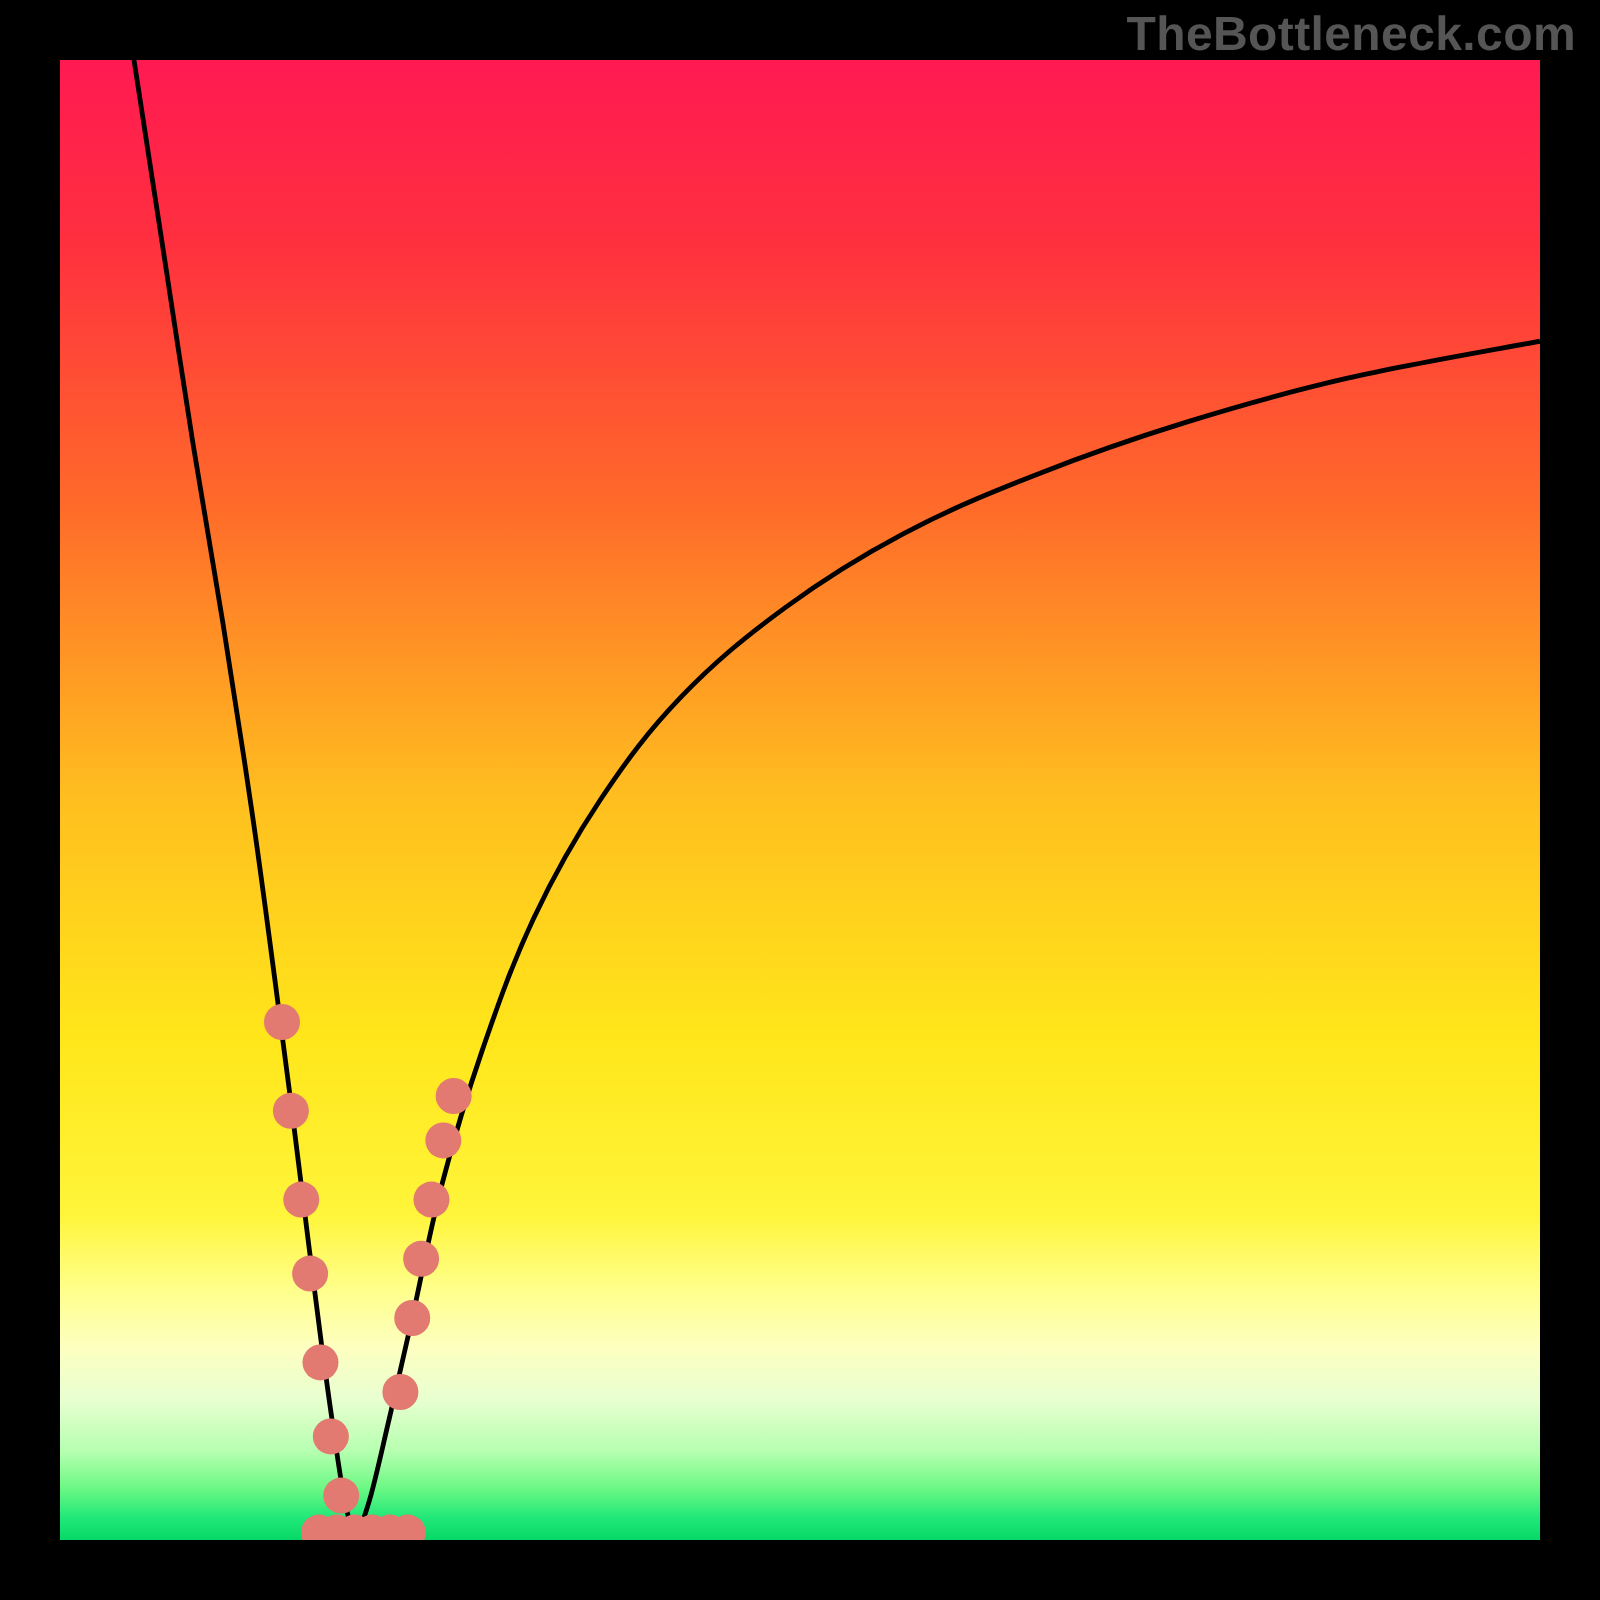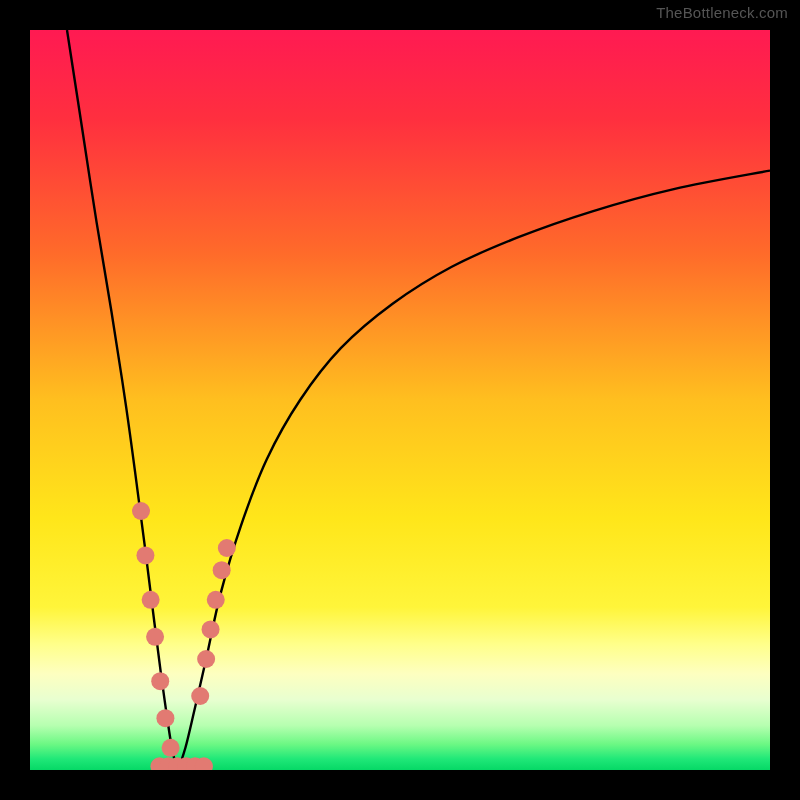--- a/index.html
+++ b/index.html
@@ -40,22 +40,22 @@
     top: 0;
     width: 740px;
     height: 740px;
     overflow: visible;
   }
   .watermark {
     position: absolute;
     top: 4px;
     right: 12px;
     color: #555;
-    font-size: 15px;
-    font-weight: 400;
+    font-size: 24px;
+    font-weight: 700;
     letter-spacing: 0.2px;
   }
 </style>
 </head>
 <body>
 
 <div class="frame">
 
   <div class="plot">
 

